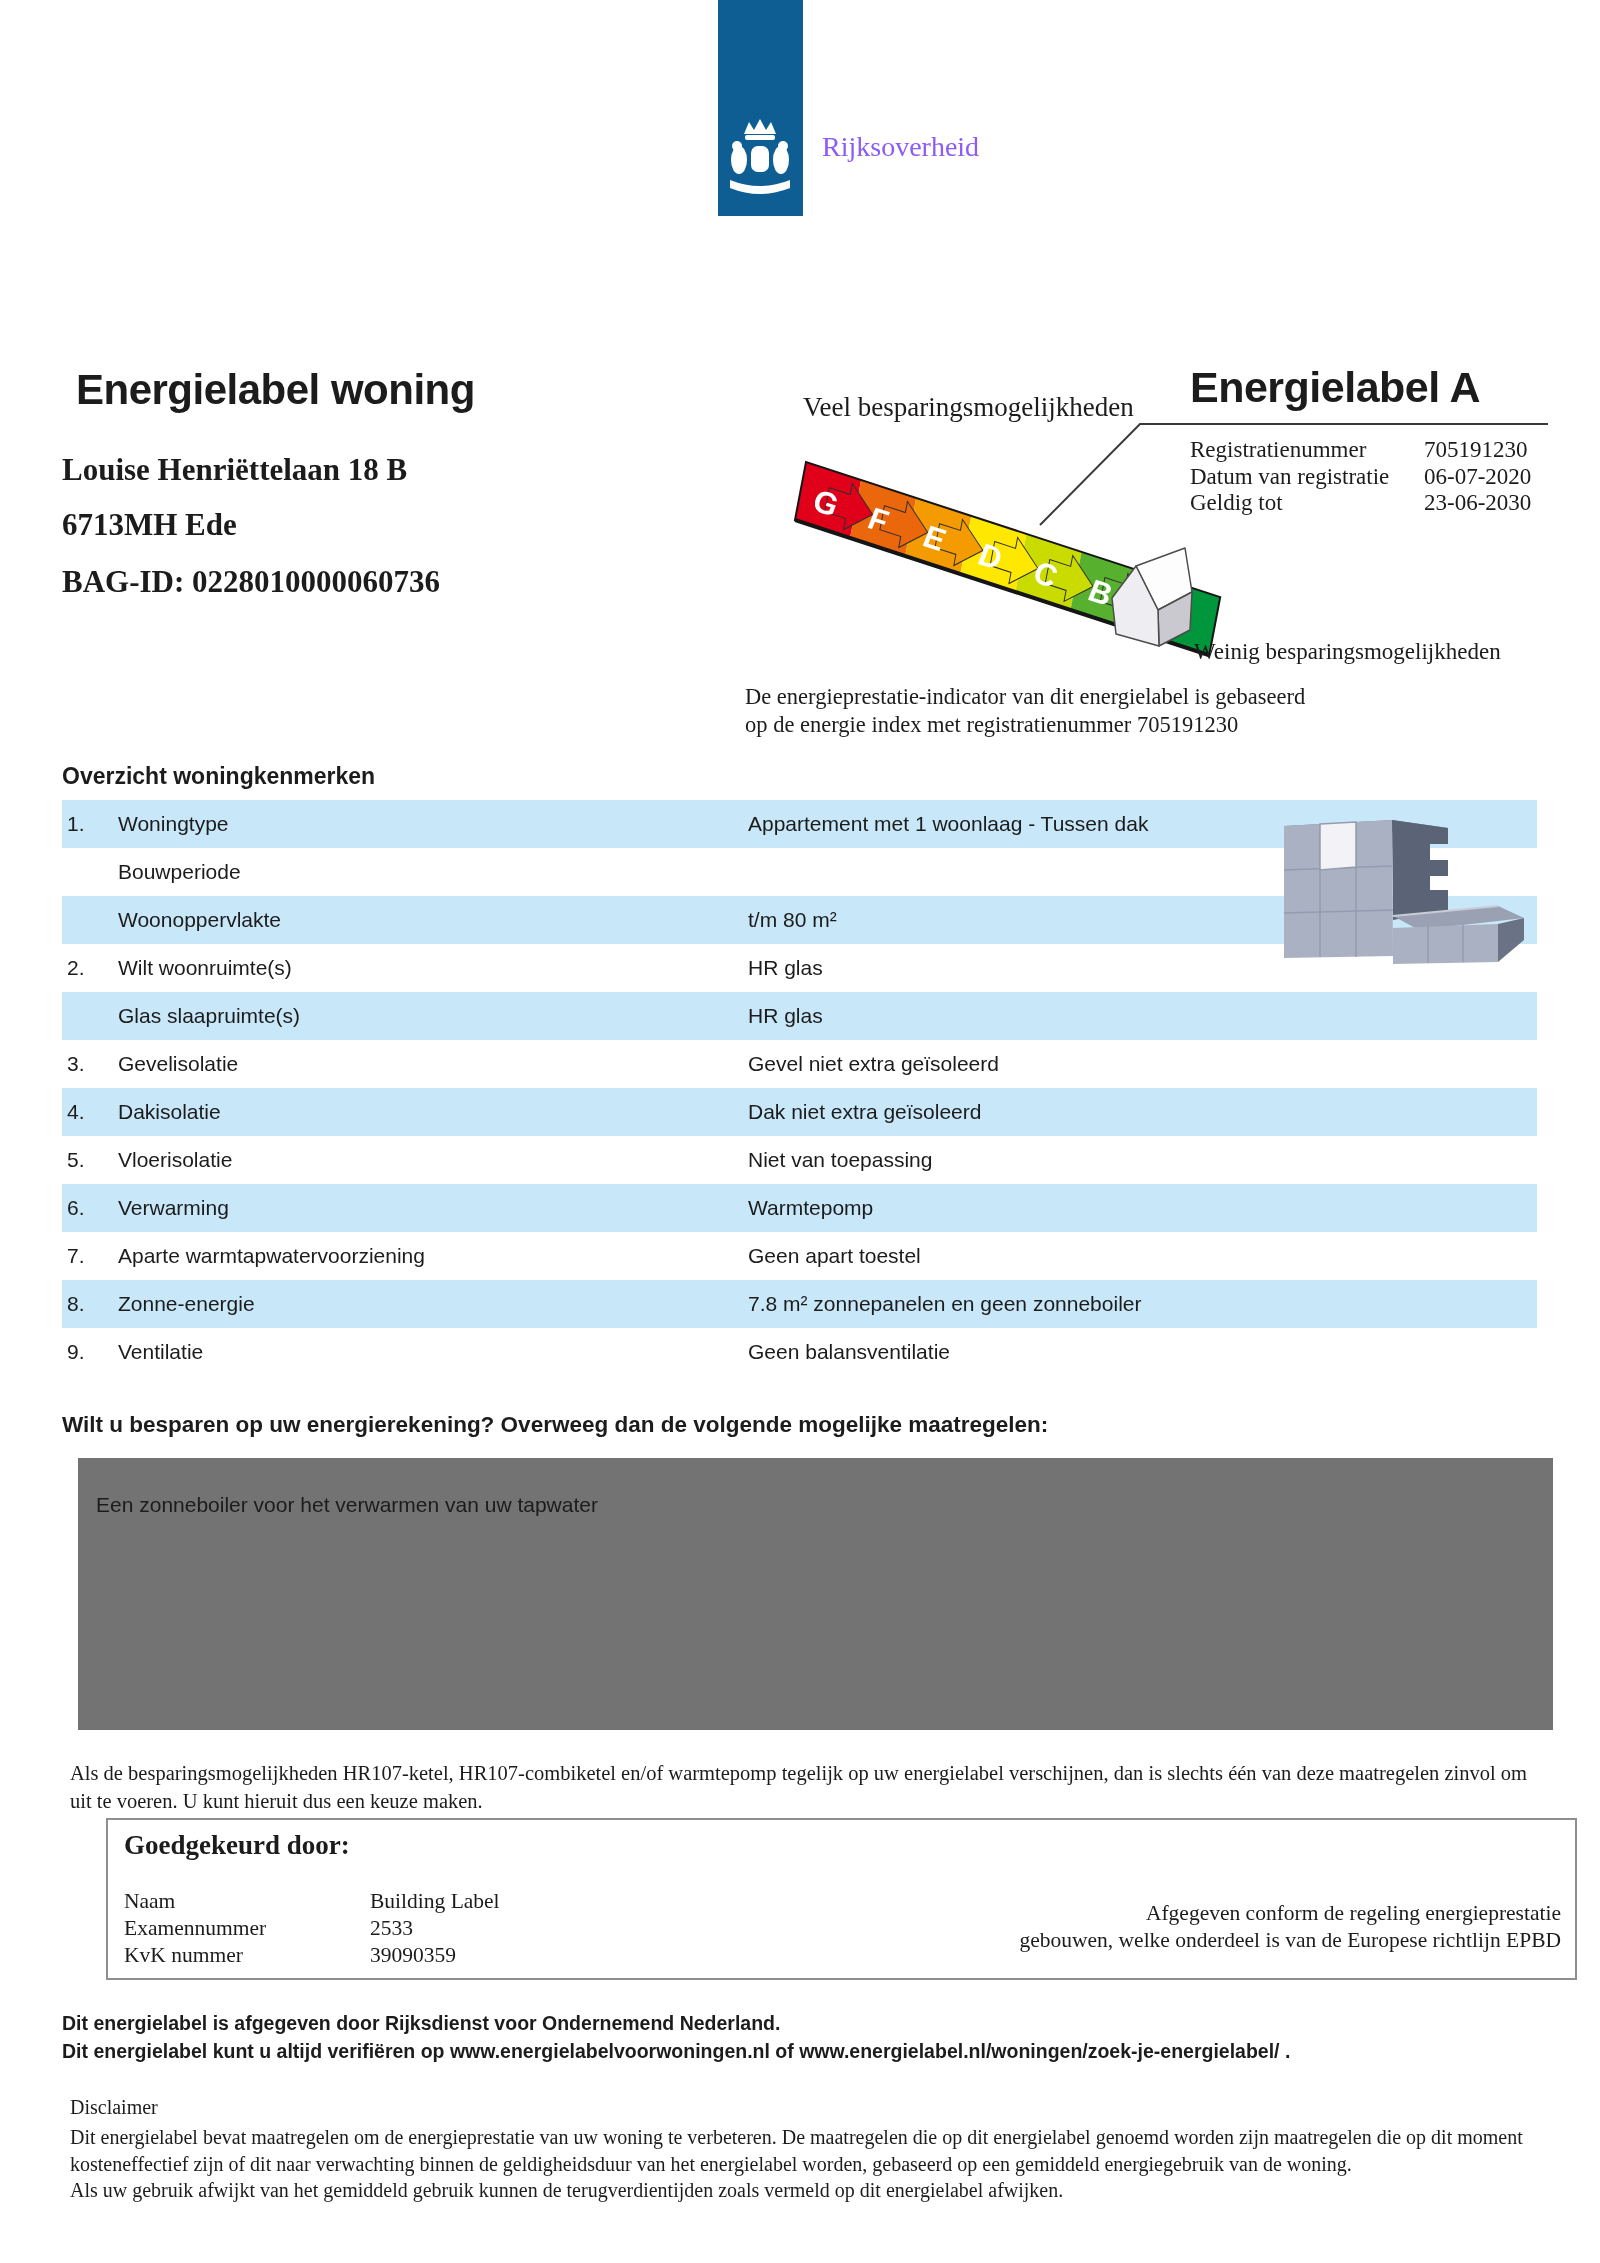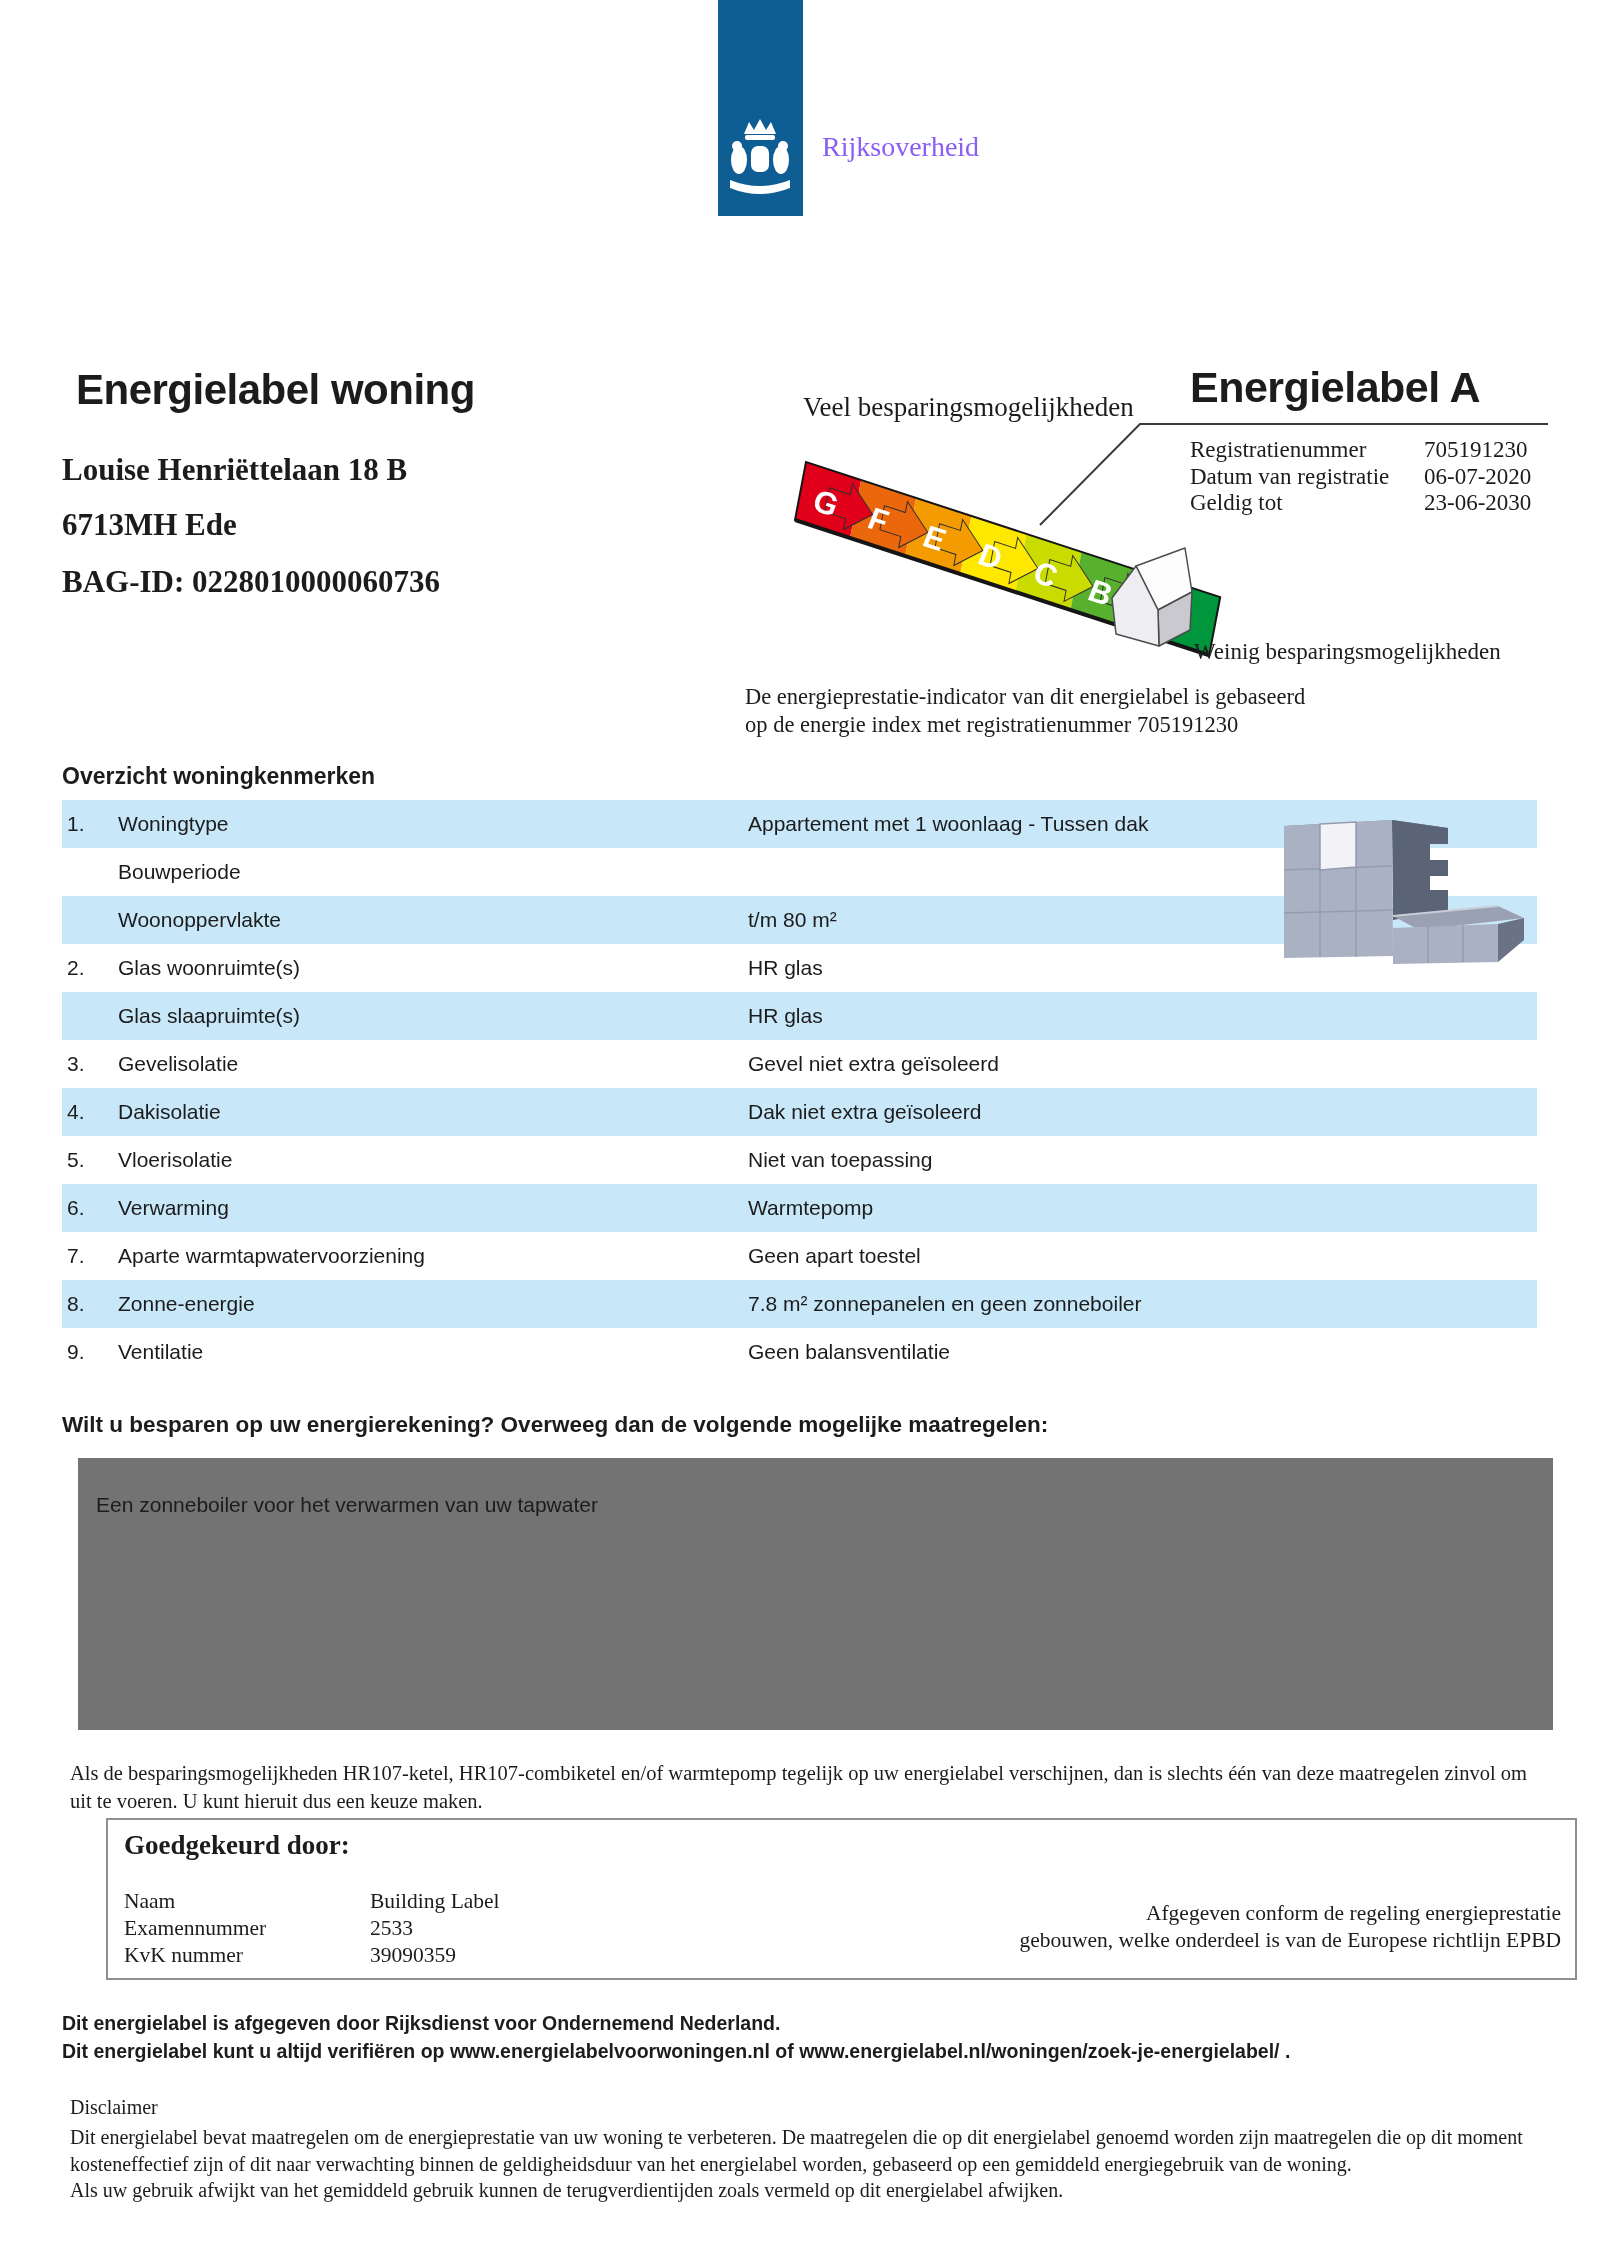--- a/index.html
+++ b/index.html
@@ -163,21 +163,21 @@
     </div>
 
     <div class="feature-row" data-idx="0">
       <span class="cell num"></span>
       <span class="cell lbl">Woonoppervlakte</span>
       <span class="cell val">t/m 80 m²</span>
     </div>
 
     <div class="feature-row" data-idx="1">
       <span class="cell num">2.</span>
-      <span class="cell lbl">Glas woonruimte(s)</span>
+      <span class="cell lbl">Wilt woonruimte(s)</span>
       <span class="cell val">HR glas</span>
     </div>
 
     <div class="feature-row" data-idx="0">
       <span class="cell num"></span>
       <span class="cell lbl">Glas slaapruimte(s)</span>
       <span class="cell val">HR glas</span>
     </div>
 
     <div class="feature-row" data-idx="1">

